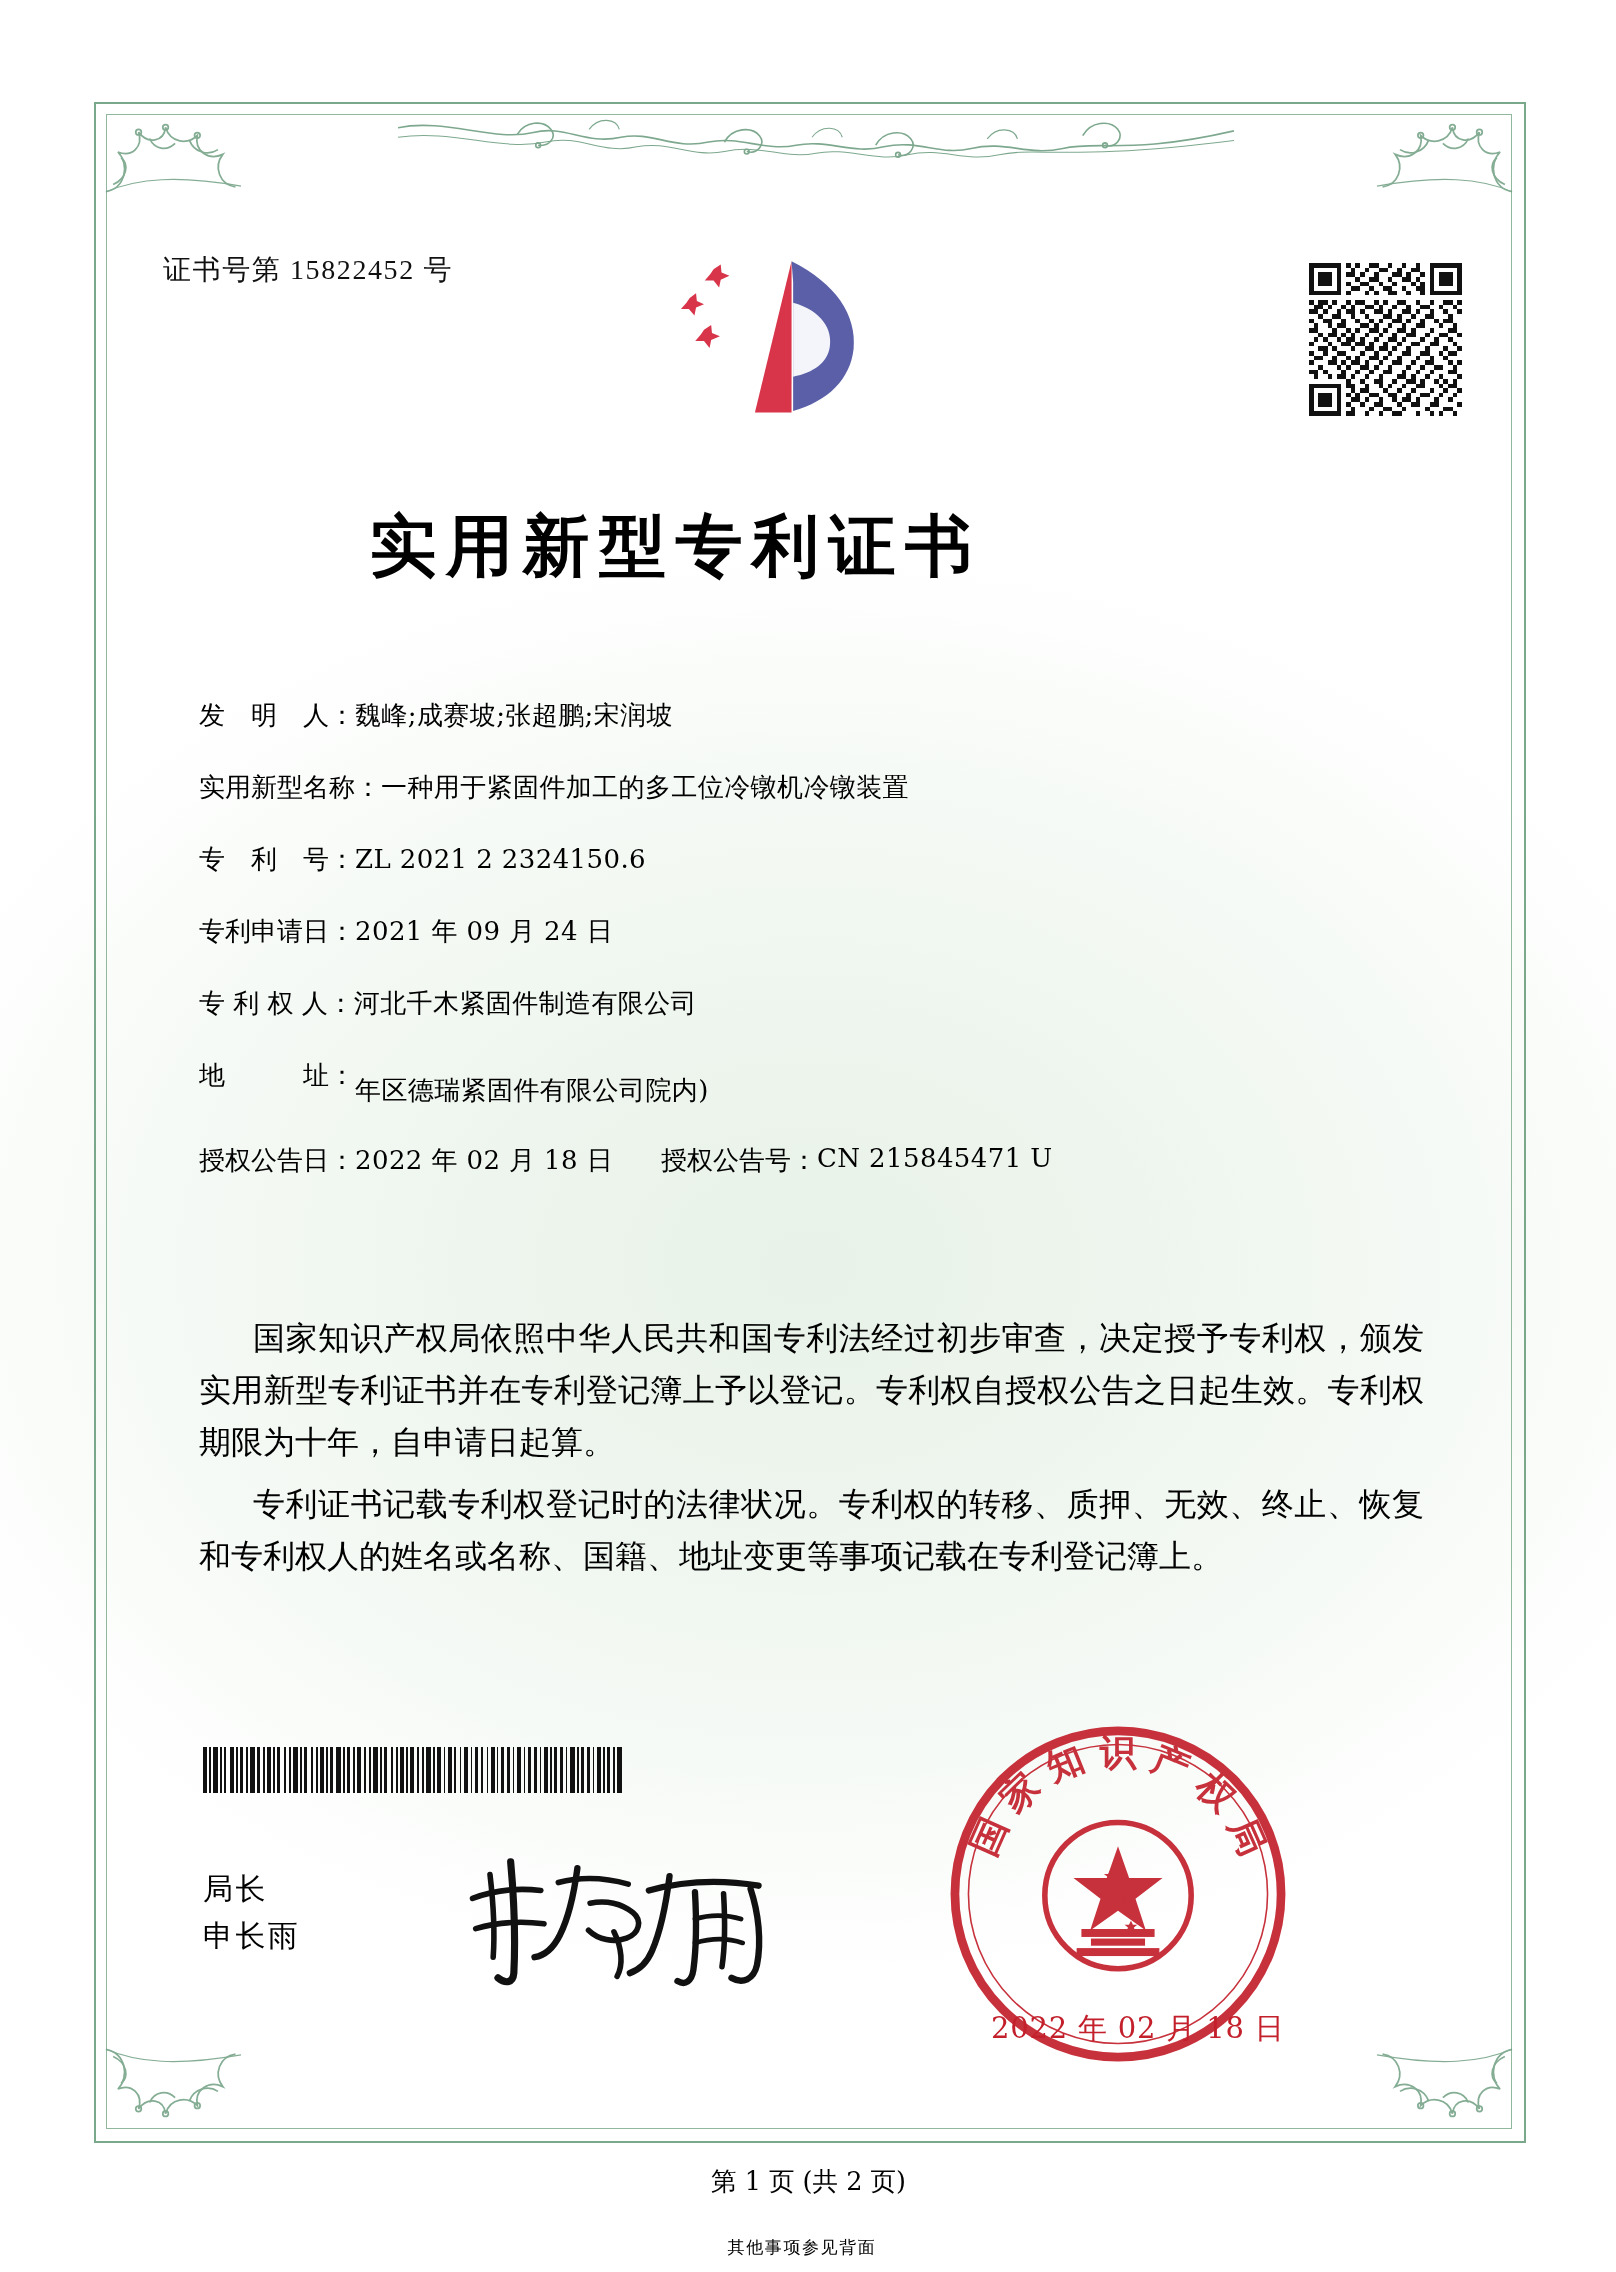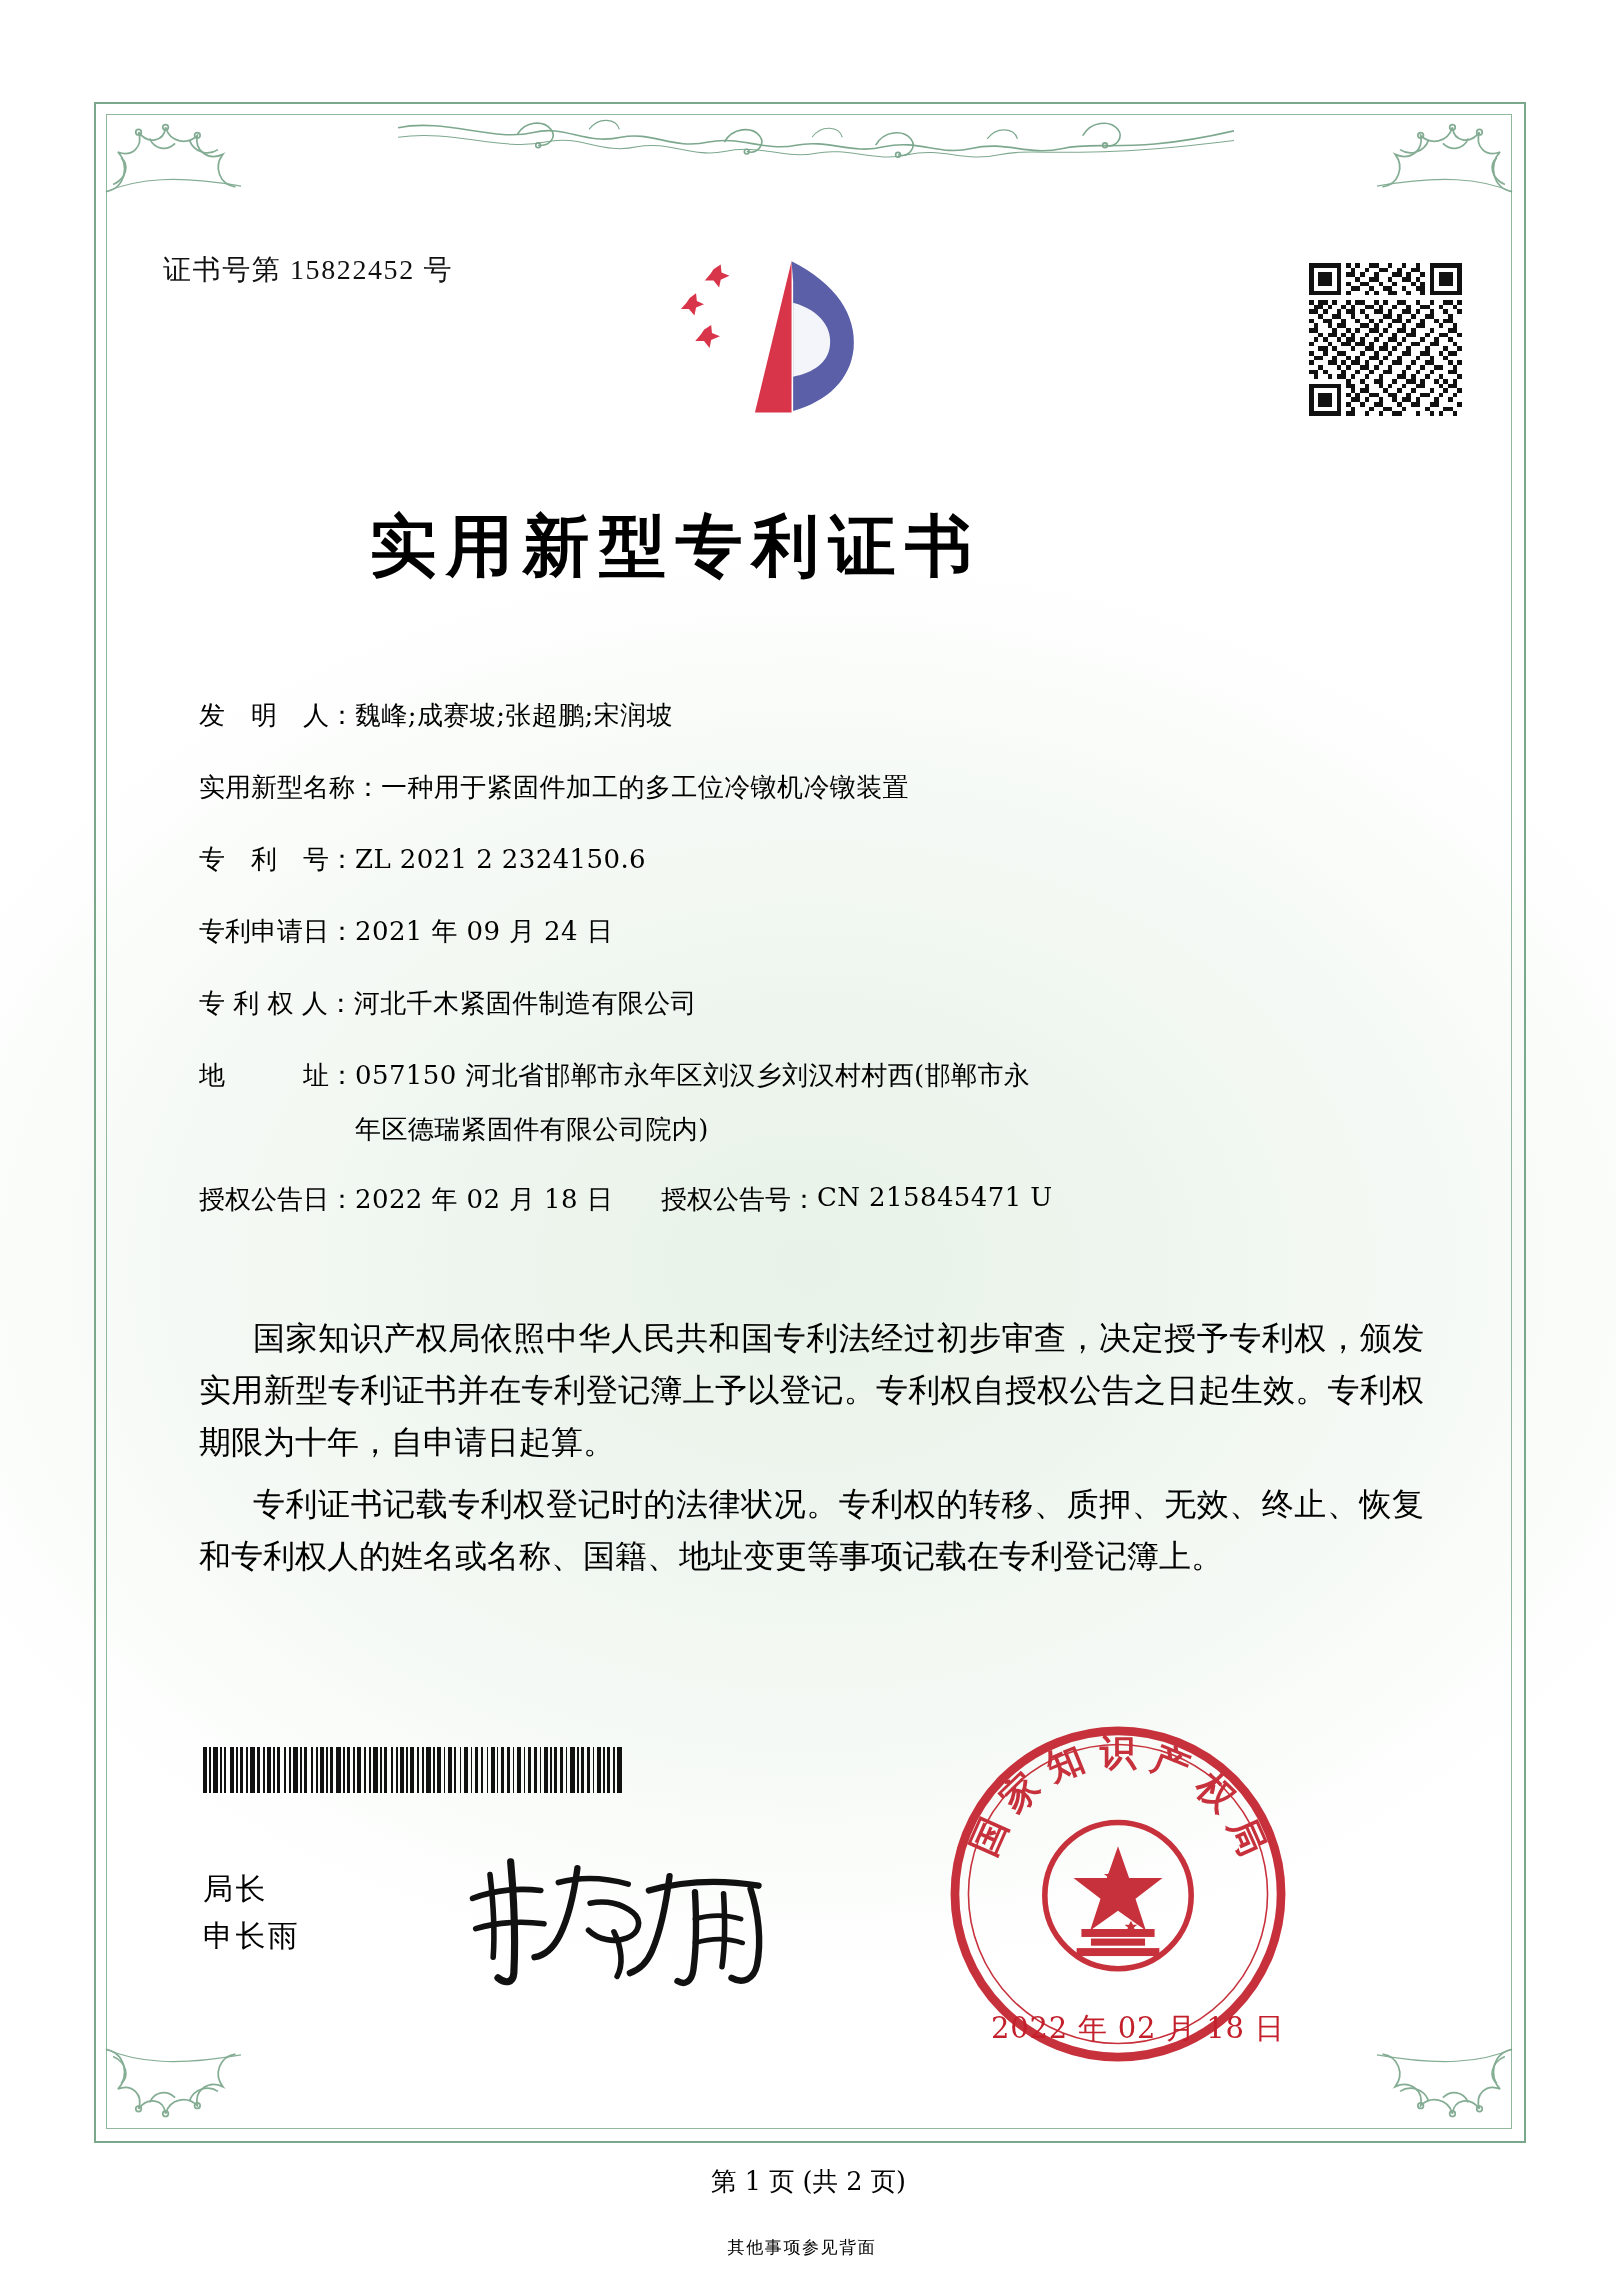--- a/index.html
+++ b/index.html
@@ -635,21 +635,20 @@
     </div>
 
     <div class="field-row">
       <span class="field-label">专 利 权 人：</span>
       <span class="field-value">河北千木紧固件制造有限公司</span>
     </div>
 
     <div class="field-row">
       <span class="field-label">地　　　址：</span>
       <span class="field-value">
-        <span>057150 河北省邯郸市永年区刘汉乡刘汉村村西(邯郸市永</span>
         <span class="cont">年区德瑞紧固件有限公司院内)</span>
       </span>
     </div>
 
     <div class="two-col">
       <div class="col-a">
         <span class="field-label">授权公告日：</span>
         <span class="field-value">2022 年 02 月 18 日</span>
       </div>
       <div class="col-b">

